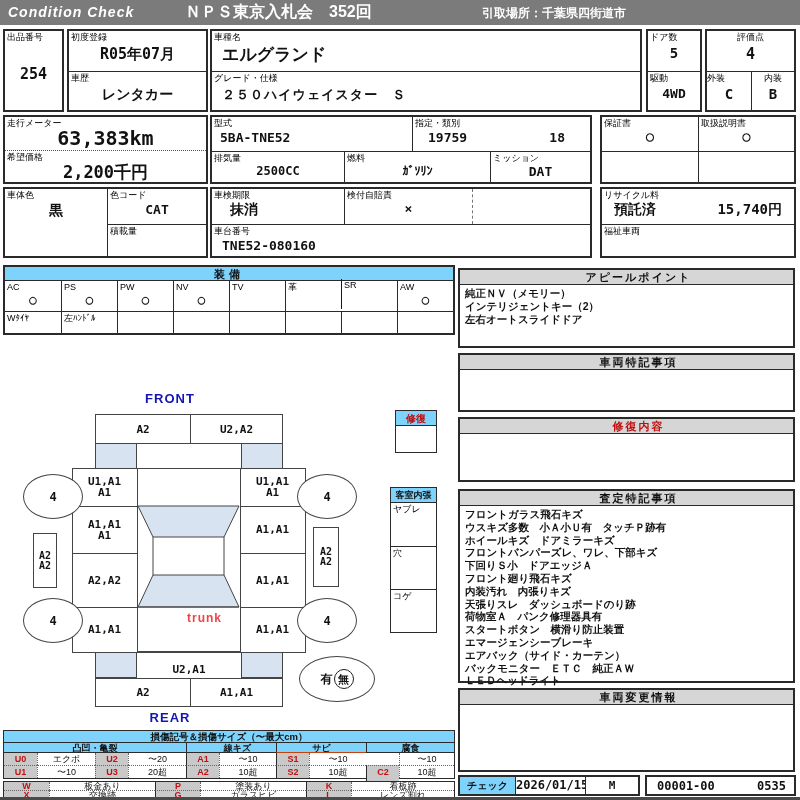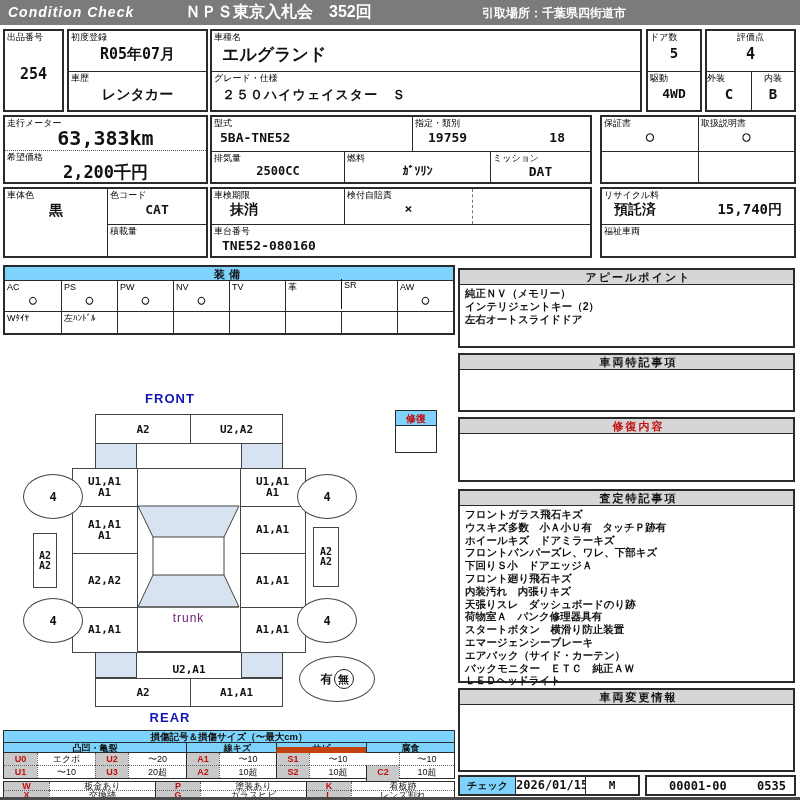--- a/index.html
+++ b/index.html
@@ -265,21 +265,21 @@
     <div class="sechdr">車両変更情報</div>
     <div class="secbody"></div>
   </div>
 
   <div class="box" style="left:458px;top:775px;width:182px;height:21px;border-width:2px;">
     <div class="c graycell" style="left:0;top:0;width:56px;height:17px;border-right:1px solid #2a2a2a;font-size:10px;line-height:17px;text-align:center;font-weight:bold;">チェック</div>
     <div class="c mono" style="left:56px;top:0;width:70px;height:17px;border-right:1px solid #2a2a2a;font-size:12px;line-height:17px;text-align:center;font-weight:bold;">2026/01/15</div>
     <div class="c mono" style="left:126px;top:0;width:52px;height:17px;font-size:11px;line-height:17px;text-align:center;font-weight:bold;">M</div>
   </div>
   <div class="box" style="left:645px;top:775px;width:151px;height:21px;border-width:2px;">
-    <span class="abs mono" style="left:10px;top:2px;font-size:12px;font-weight:bold;margin-left:12px;">00001-00</span>
+    <span class="abs mono" style="left:10px;top:2px;font-size:12px;font-weight:bold;">00001-00</span>
     <span class="abs mono" style="right:8px;top:2px;font-size:12px;font-weight:bold;">0535</span>
   </div>
 
   <div class="abs blue" style="left:120px;top:391px;width:100px;text-align:center;font-size:13px;font-weight:bold;letter-spacing:1px;">FRONT</div>
 
   <div class="panel" style="left:95px;top:414px;width:96px;height:30px;border-width:1.5px;">A2</div>
   <div class="panel" style="left:190px;top:414px;width:93px;height:30px;border-width:1.5px;">U2,A2</div>
 
   <div class="win" style="left:95px;top:443px;width:42px;height:26px;"></div>
   <div class="win" style="left:241px;top:443px;width:42px;height:26px;"></div>
@@ -299,21 +299,21 @@
     <div class="panel" style="left:166.5px;top:83.5px;width:66px;height:55px;">A1,A1</div>
     <div class="panel" style="left:166.5px;top:137.5px;width:66px;height:46px;">A1,A1</div>
 
     <svg width="103" height="184" style="position:absolute;left:64px;top:-1.5px;">
       <polygon points="1,38 102,38 87,69 16,69" fill="#d7e3f0" stroke="#444" stroke-width="1"></polygon>
       <line x1="16" y1="69" x2="16" y2="107" stroke="#444" stroke-width="1"></line>
       <line x1="87" y1="69" x2="87" y2="107" stroke="#444" stroke-width="1"></line>
       <polygon points="16,107 87,107 102,139 1,139" fill="#d7e3f0" stroke="#444" stroke-width="1"></polygon>
       <line x1="1" y1="139" x2="102" y2="139" stroke="#444" stroke-width="1"></line>
     </svg>
-    <div class="abs" style="left:64px;top:142px;width:103px;height:40px;display:flex;align-items:flex-start;justify-content:center;font-size:12px;color:#701a75;font-weight:normal;letter-spacing:1px;">trunk</div>
+    <div class="abs" style="left:80px;top:142px;width:103px;height:40px;display:flex;align-items:flex-start;justify-content:center;font-size:12px;color:#ef4444;font-weight:bold;letter-spacing:1px;">trunk</div>
   </div>
 
   <div class="win" style="left:95px;top:652px;width:42px;height:26px;"></div>
   <div class="win" style="left:241px;top:652px;width:42px;height:26px;"></div>
   <div class="panel" style="left:136px;top:652px;width:106px;height:35px;">U2,A1</div>
   <div class="panel" style="left:95px;top:678px;width:96px;height:29px;border-width:1.5px;">A2</div>
   <div class="panel" style="left:190px;top:678px;width:93px;height:29px;border-width:1.5px;">A1,A1</div>
 
   <div class="abs blue" style="left:120px;top:710px;width:100px;text-align:center;font-size:13px;font-weight:bold;letter-spacing:1px;">REAR</div>
 
@@ -329,27 +329,39 @@
 
   <div class="abs" style="left:299px;top:656px;width:76px;height:46px;border:1.5px solid #444;border-radius:50%;background:#fff;display:flex;align-items:center;justify-content:center;gap:1px;box-sizing:border-box;">
     <span style="font-size:12px;font-weight:bold;">有</span>
     <span style="font-size:11px;font-weight:bold;border:1.5px solid #222;border-radius:50%;width:18px;height:18px;display:flex;align-items:center;justify-content:center;">無</span>
   </div>
 
   <div class="box" style="left:395px;top:410px;width:42px;height:43px;border-width:1px;">
     <div class="c graycell red" style="left:0;top:0;width:40px;height:15px;border-bottom:1px solid #2a2a2a;font-size:10px;line-height:15px;text-align:center;font-weight:bold;">修復</div>
   </div>
 
+  <div class="box" style="left:390px;top:487px;width:47px;height:146px;border-width:1px;">
+    <div class="c graycell" style="left:0;top:0;width:45px;height:15px;border-bottom:1px solid #2a2a2a;font-size:9px;line-height:15px;text-align:center;font-weight:bold;">客室内張</div>
+    <div class="c" style="left:0;top:15px;width:45px;height:43px;">
+        <span class="l">ヤブレ</span>
+      </div>
+    <div class="c" style="left:0;top:58px;width:45px;height:43px;border-top:1px solid #2a2a2a;">
+        <span class="l">穴</span>
+      </div>
+    <div class="c" style="left:0;top:101px;width:45px;height:43px;border-top:1px solid #2a2a2a;">
+        <span class="l">コゲ</span>
+      </div>
+  </div>
 
   <div class="box" style="left:3px;top:730px;width:452px;height:49px;border-width:1px;">
     <div class="legcell graycell" style="left:0;top:0;width:450px;height:12px;border-bottom:1px solid #2a2a2a;font-weight:bold;font-size:9.5px;line-height:12px;">損傷記号＆損傷サイズ（〜最大cm）</div>
 
     <div class="legcell graycell" style="left:0;top:12px;width:182px;height:10px;line-height:10px;border-bottom:1px solid #2a2a2a;font-weight:bold;">凸凹・亀裂</div>
     <div class="legcell graycell" style="left:182px;top:12px;width:90px;height:10px;line-height:10px;border-left:1px solid #2a2a2a;border-bottom:1px solid #2a2a2a;font-weight:bold;padding-left:12px;">線キズ</div>
-    <div class="legcell graycell" style="left:272px;top:12px;width:90px;height:10px;line-height:10px;border-left:1px solid #2a2a2a;border-bottom:6px solid #c2410c;font-weight:bold;">サビ</div>
+    <div class="legcell graycell" style="left:272px;top:12px;width:90px;height:10px;line-height:10px;border-left:1px solid #2a2a2a;border-bottom:1px solid #c2410c;font-weight:bold;">サビ</div>
     <div class="legcell graycell" style="left:362px;top:12px;width:88px;height:10px;line-height:10px;border-left:1px solid #2a2a2a;border-bottom:1px solid #2a2a2a;font-weight:bold;">腐食</div>
 
     <div class="legcell sym" style="left:0;top:22px;width:33px;height:12px;">U0</div>
     <div class="legcell" style="left:33px;top:22px;width:58px;height:12px;border-left:1px dotted #666;">エクボ</div>
     <div class="legcell sym" style="left:91px;top:22px;width:33px;height:12px;border-left:1px dotted #666;">U2</div>
     <div class="legcell" style="left:124px;top:22px;width:58px;height:12px;border-left:1px dotted #666;">〜20</div>
     <div class="legcell sym" style="left:182px;top:22px;width:33px;height:12px;border-left:1px solid #2a2a2a;">A1</div>
     <div class="legcell" style="left:215px;top:22px;width:57px;height:12px;border-left:1px dotted #666;">〜10</div>
     <div class="legcell sym" style="left:272px;top:22px;width:33px;height:12px;border-left:1px solid #2a2a2a;">S1</div>
     <div class="legcell" style="left:305px;top:22px;width:57px;height:12px;border-left:1px dotted #666;">〜10</div>

